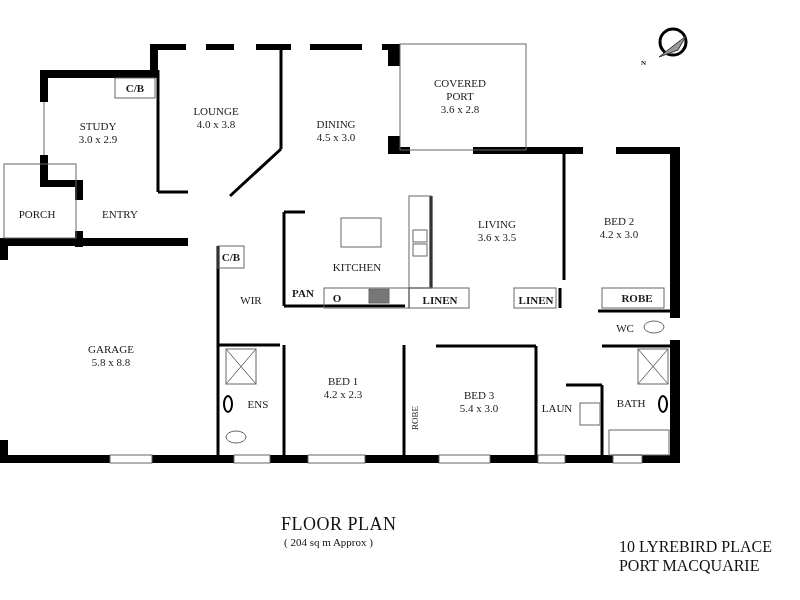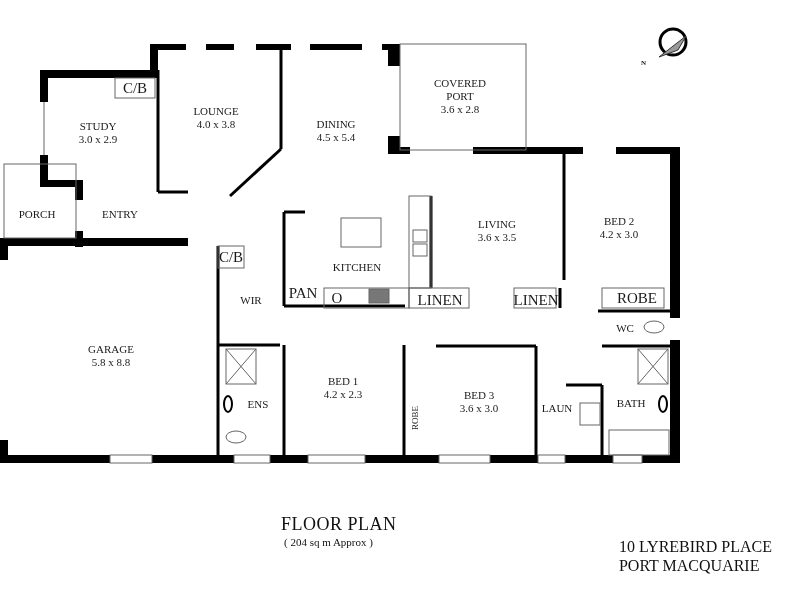--- a/index.html
+++ b/index.html
@@ -1,21 +1,21 @@
 <!DOCTYPE html>
 <html><head>
 <meta charset="utf-8">
 <style>
   html, body { margin:0; padding:0; background:#ffffff; }
   body { width:800px; height:600px; position:relative; overflow:hidden; font-family:"Liberation Serif", serif; color:#111; }
   svg.plan { position:absolute; left:0; top:0; }
   .lbl { position:absolute; text-align:center; font-size:11px; line-height:13px; color:#1a1a1a; white-space:nowrap; transform:translate(-50%,-50%); }
   .lbl .nm { display:block;text-align:center; }
   .lbl .dm { display:block; }
-  .sm { font-size:15px; }
+  .sm { font-size:11px;font-weight:bold; }
   .rot { transform:translate(-50%,-50%) rotate(-90deg); font-size:9px; }
   .title { position:absolute; left:281px; top:514px; font-size:18px; letter-spacing:0.5px; }
   .sub { position:absolute; left:284px; top:536px; font-size:11px; }
   .addr { position:absolute; right:28px; top:537px; font-size:16px; line-height:19px; }
   .north { position:absolute; left:641px; top:59px; font-size:7px; font-weight:bold; }
 </style>
 </head>
 <body>
 
 <svg class="plan" width="800" height="600" viewBox="0 0 800 600">
@@ -122,21 +122,21 @@
     <span class="nm">STUDY</span>
     <span class="dm">3.0 x 2.9</span>
   </div>
 <div class="lbl sm" style="left:135px;top:88px">C/B</div>
 <div class="lbl" style="left:216px;top:118px">
     <span class="nm">LOUNGE</span>
     <span class="dm">4.0 x 3.8</span>
   </div>
 <div class="lbl" style="left:336px;top:131px">
     <span class="nm">DINING</span>
-    <span class="dm">4.5 x 5.4</span>
+    <span class="dm">4.5 x 3.0</span>
   </div>
 <div class="lbl" style="left:460px;top:96px">
     <span class="nm">COVERED</span>
     <span class="nm">PORT</span>
     <span class="dm">3.6 x 2.8</span>
   </div>
 <div class="lbl" style="left:497px;top:231px">
     <span class="nm">LIVING</span>
     <span class="dm">3.6 x 3.5</span>
   </div>
@@ -159,21 +159,21 @@
     <span class="dm">5.8 x 8.8</span>
   </div>
 <div class="lbl" style="left:258px;top:404px">ENS</div>
 <div class="lbl" style="left:343px;top:388px">
     <span class="nm">BED 1</span>
     <span class="dm">4.2 x 2.3</span>
   </div>
 <div class="lbl rot" style="left:415px;top:418px">ROBE</div>
 <div class="lbl" style="left:479px;top:402px">
     <span class="nm">BED 3</span>
-    <span class="dm">3.6 x 3.0</span>
+    <span class="dm">5.4 x 3.0</span>
   </div>
 <div class="lbl" style="left:557px;top:408px">LAUN</div>
 <div class="lbl" style="left:631px;top:403px">BATH</div>
 <div class="lbl" style="left:625px;top:328px">WC</div>
 
 <div class="north">N</div>
 <div class="title">FLOOR  PLAN</div>
 <div class="sub">( 204 sq m Approx )</div>
 <div class="addr">
   <div>10 LYREBIRD PLACE</div>

